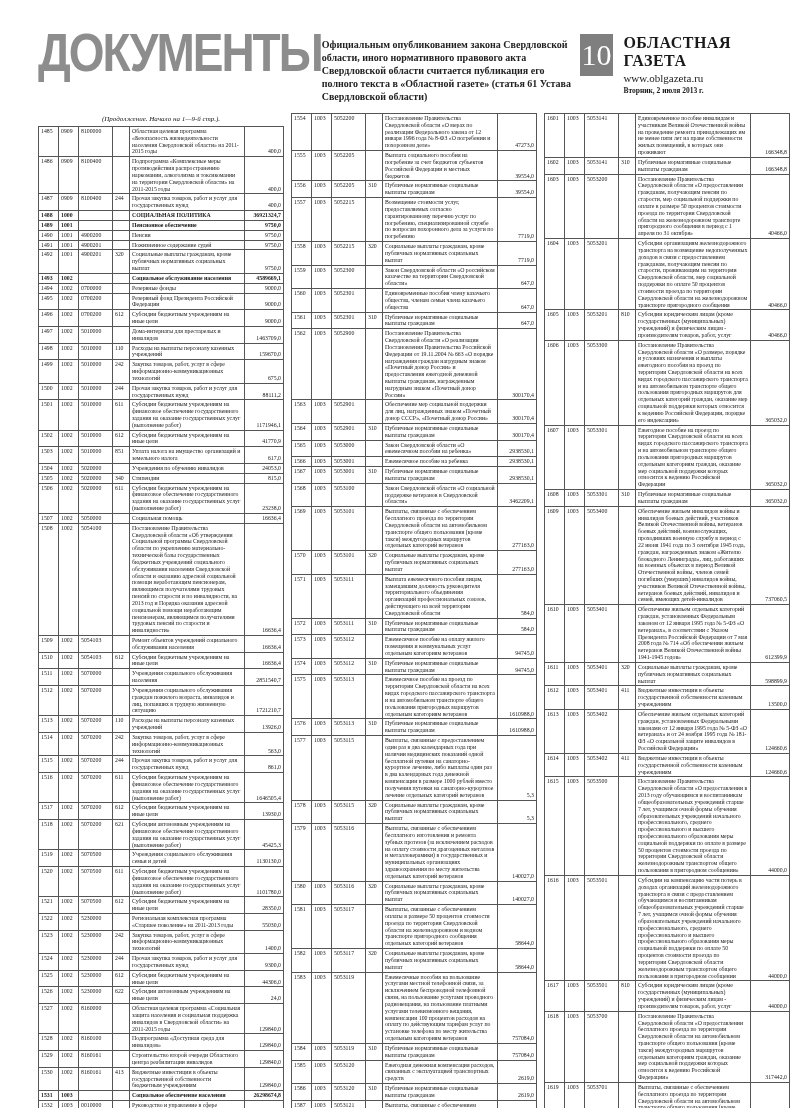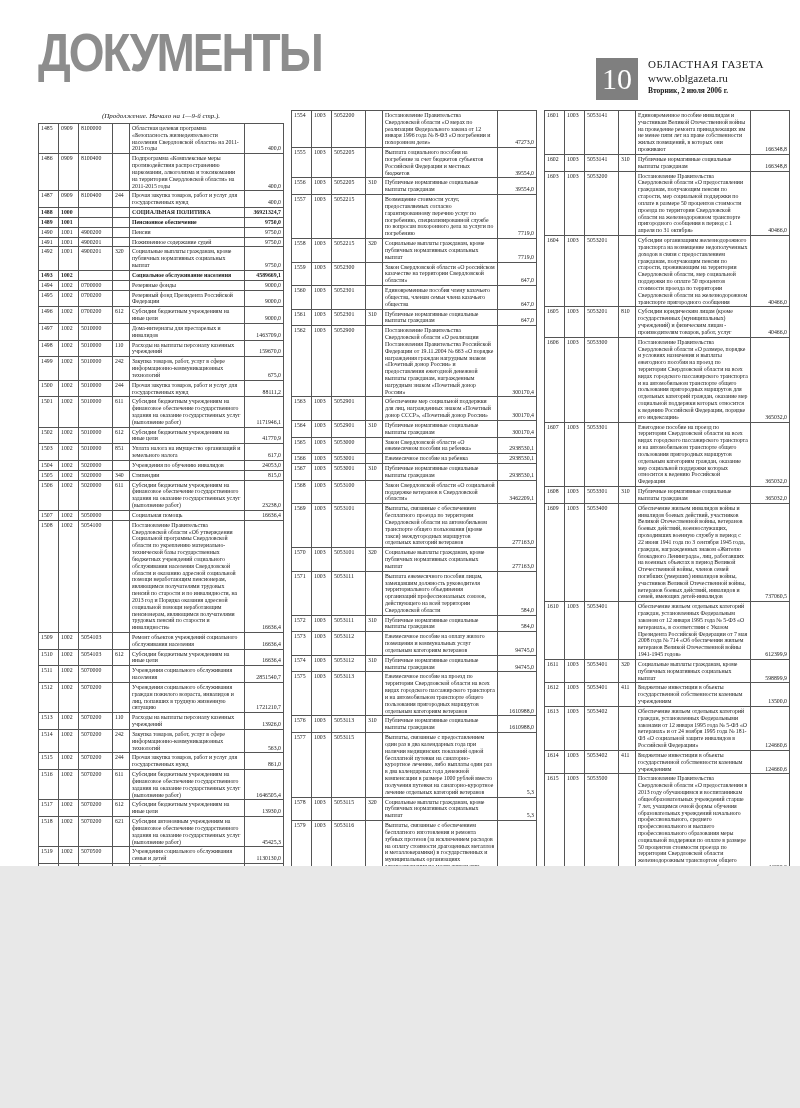--- a/index.html
+++ b/index.html
@@ -1,29 +1,29 @@
 <!DOCTYPE html>
 <html lang="ru"><head>
 <meta charset="utf-8">
 <style>
   html,body{margin:0;padding:0;background:#e8e8e8;}
-  .page{position:relative;width:800px;height:866px;background:#fff;margin:0 auto;overflow:hidden;
+  .page{position:relative;width:800px;height:1108px;background:#fff;margin:0 auto;overflow:hidden;
         font-family:"Liberation Serif", serif;color:#1a1a1a;}
   
   .masthead{display:flex;align-items:flex-start;padding:30px 36px 6px 38px;}
   .docs-title{font-family:"Liberation Sans", sans-serif;font-weight:bold;font-size:46px;
               letter-spacing:-2px;color:#8d8d8d;line-height:.9;transform:scaleY(1.15);
               transform-origin:top left;flex:0 0 200px;}
   .legal-note{width:318px;font-size:10px;font-weight:bold;line-height:1.3;padding-top:8px;color:#222;}
   .legal-note .stat{font-weight:bold;}
-  .mast-right{display:flex;margin-left:auto;padding-top:4px;margin-top:24px;}
+  .mast-right{display:flex;margin-left:auto;padding-top:4px;}
   .page-badge{width:42px;height:42px;background:#7f7f7f;color:#fff;display:flex;align-items:center;
               justify-content:center;font-size:30px;font-family:"Liberation Serif",serif;}
   .gazette{padding-left:10px;}
-  .gazette-name{font-size:11px;font-weight:normal;letter-spacing:.5px;}
+  .gazette-name{font-size:16px;font-weight:bold;letter-spacing:.5px;}
   .gazette-site{font-size:11px;margin-top:2px;}
   .gazette-date{font-size:7.5px;font-weight:bold;margin-top:2px;}
   
   .cols{display:flex;gap:7px;padding:4px 38px 0 38px;}
   .col{width:246px;flex:0 0 246px;}
   .cont-note{font-size:7px;font-weight:normal;font-style:italic;text-align:center;margin:2px 0 3px 0;}
   table.budget{border-collapse:collapse;width:100%;table-layout:fixed;}
   table.budget td{border:0.5px solid #555;font-size:5.8px;line-height:1.18;padding:1px 2px;
                   vertical-align:top;overflow:hidden;}
   table.budget td:nth-child(1){width:15px;}
@@ -34,26 +34,27 @@
   table.budget td:nth-child(6){width:34px;text-align:right;vertical-align:bottom;}
   table.budget tr.bold td{font-weight:bold;}
 </style>
 </head>
 <body>
 
 <div class="page">
 
   <div class="masthead">
     <div class="docs-title">ДОКУМЕНТЫ</div>
+    <div class="legal-note"><span>Официальным опубликованием закона Свердловской области, иного нормативного правового акта  Свердловской области считается публикация его полного текста в «Областной газете» </span><span class="stat">(статья 61 Устава Свердловской области)</span></div>
     <div class="mast-right">
       <div class="page-badge">10</div>
       <div class="gazette">
         <div class="gazette-name">ОБЛАСТНАЯ ГАЗЕТА</div>
         <div class="gazette-site">www.oblgazeta.ru</div>
-        <div class="gazette-date">Вторник, 2 июля 2006 г.</div>
+        <div class="gazette-date">Вторник, 2 июля 2013 г.</div>
       </div>
     </div>
   </div>
 
   <div class="cols">
     <div class="col">
       <div class="cont-note">(Продолжение. Начало на 1—9-й стр.).</div>
       <table class="budget">
           <tbody>
             <tr>

